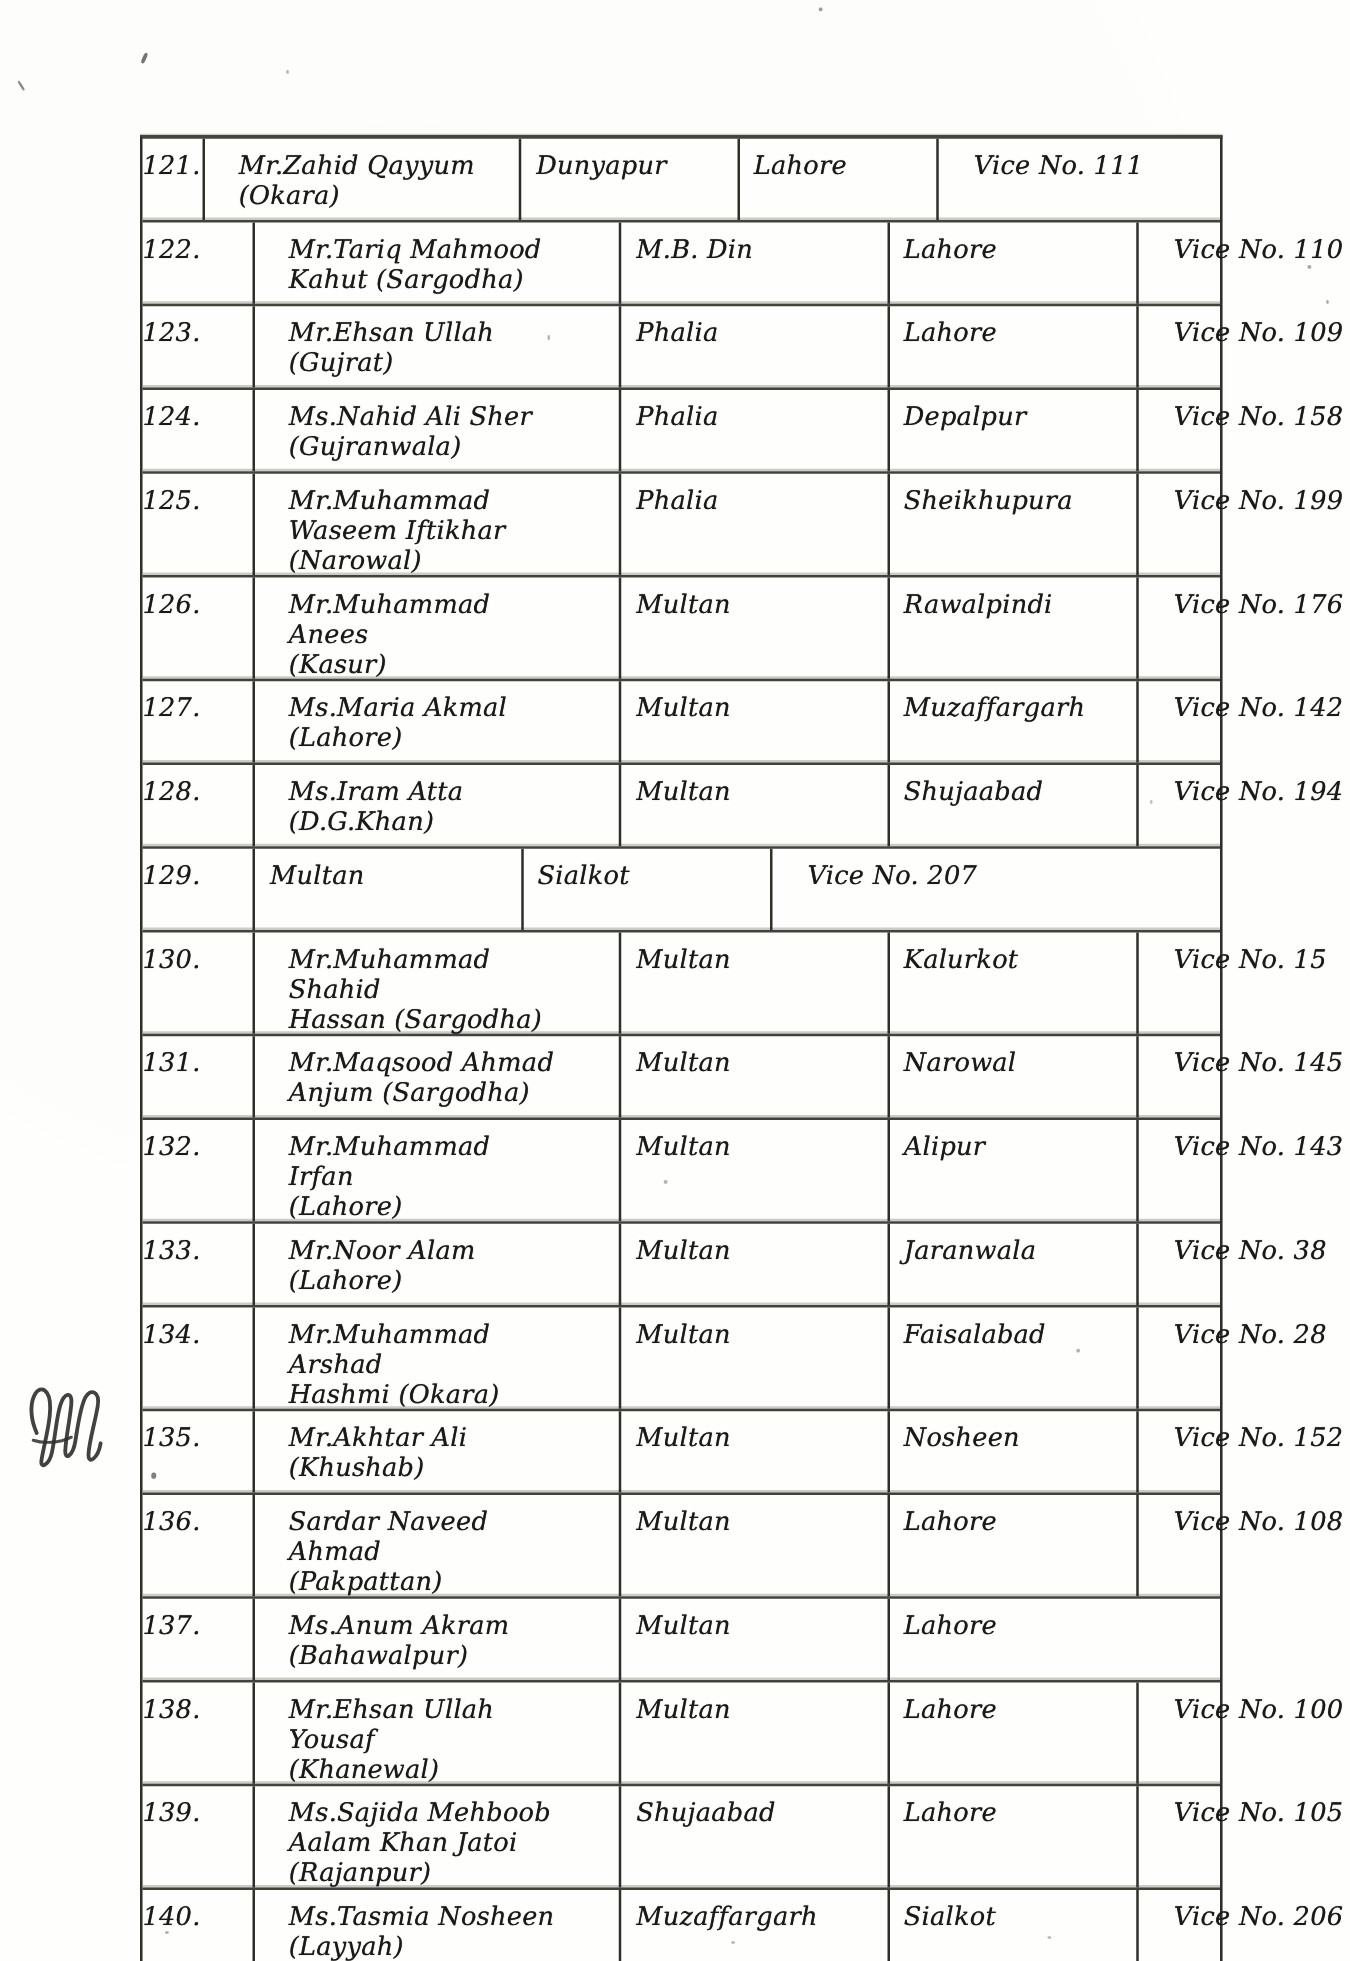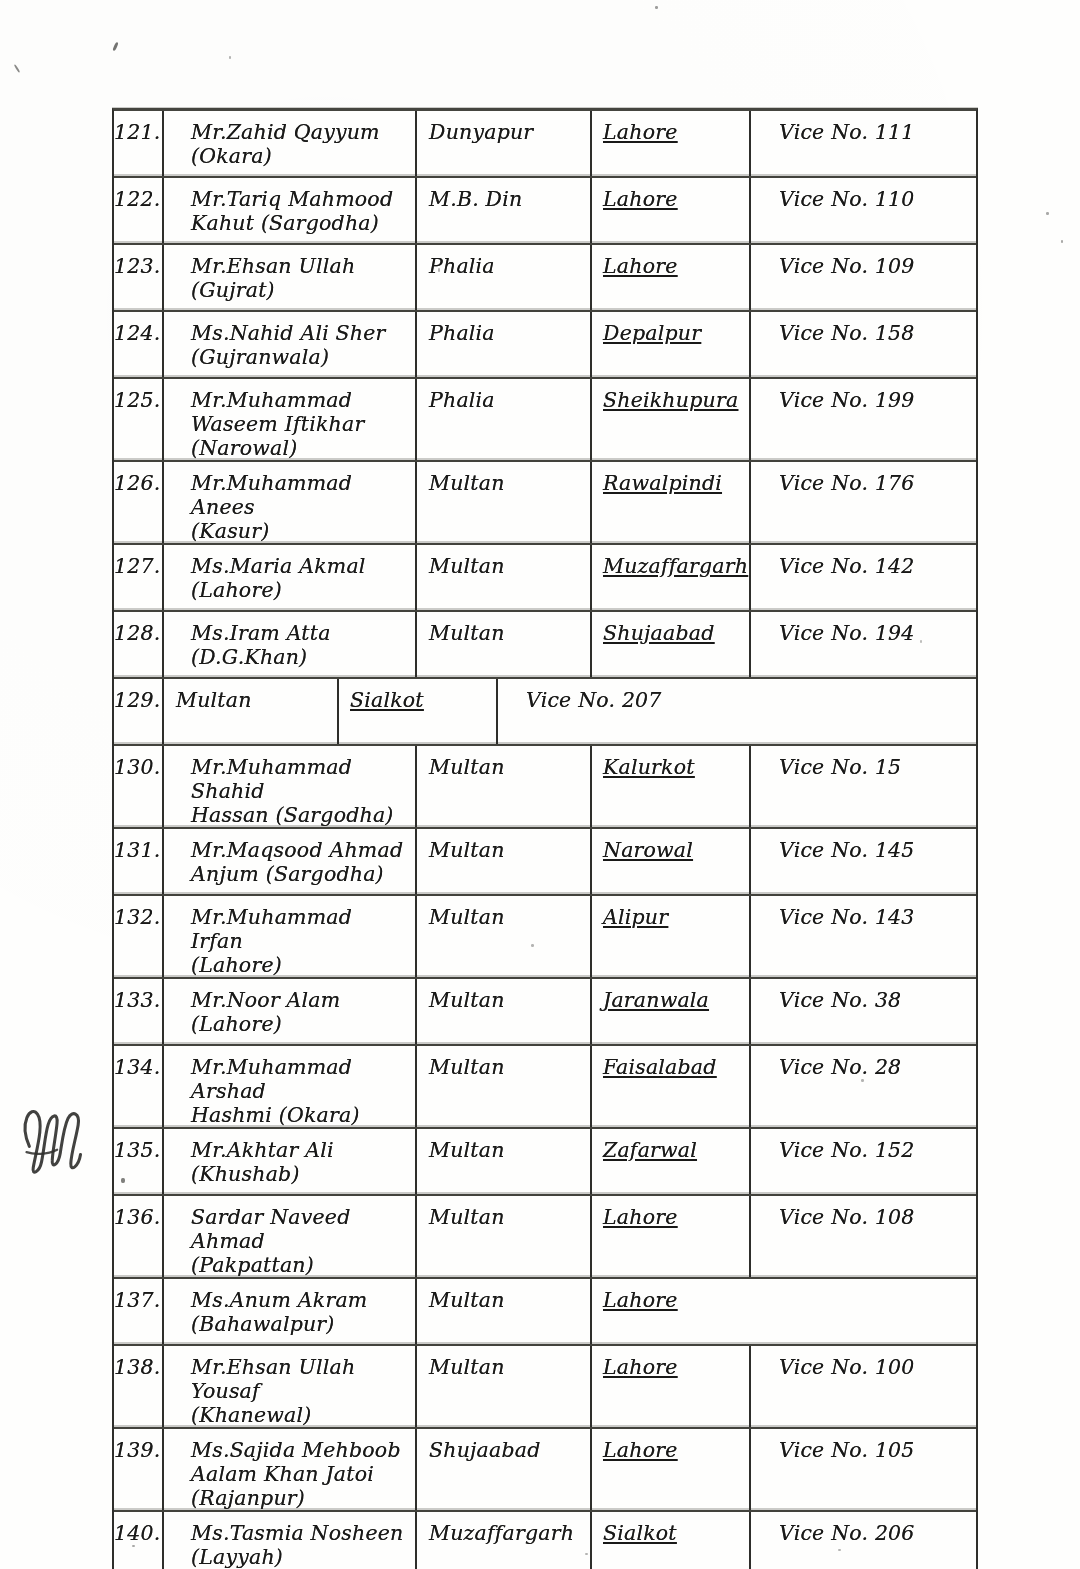--- a/index.html
+++ b/index.html
@@ -21,33 +21,34 @@
     box-shadow:0 2px 0 rgba(90,90,80,.35), 0 -1px 0 rgba(90,90,80,.3);
     box-sizing:border-box;
     background:#fefefd;
   }
   .t-row{
     display:flex;align-items:stretch;min-height:65px;
   }
   .t-row + .t-row{
     border-top:2px solid #42423c;
     box-shadow:0 -2px 0 rgba(110,110,100,.35);
+    gap:40px;
   }
   .cell{
     box-sizing:border-box;flex:0 0 auto;
     font-style:italic;
     font-size:20.5px;line-height:1.17;
     letter-spacing:.2px;
     text-shadow:0 0 .6px rgba(25,25,22,.8);
     padding-top:9px;
   }
   .cell.serial{width:48px;text-align:right;padding-right:5px;}
   .cell.name{width:253px;border-left:2px solid #2e2e2b;padding-left:27px;padding-right:8px;white-space:pre-line;}
   .cell.from{width:175px;border-left:2px solid #2e2e2b;padding-left:12px;}
-  .cell.to{width:159px;border-left:2px solid #2e2e2b;padding-left:11px;text-decoration:underline;}
+  .cell.to{width:159px;border-left:2px solid #2e2e2b;padding-left:11px;}
   .cell.vice{width:185px;border-left:2px solid #2e2e2b;padding-left:28px;}
   
   .signature{
     position:absolute;left:14px;top:1092px;width:72px;height:92px;
     transform:rotate(-8deg);opacity:.92;
   }
   
   .speck{position:absolute;background:#2b2b28;border-radius:40%;}
   .s1{left:114px;top:42px;width:3px;height:9px;transform:rotate(24deg);opacity:.65;}
   .s2{left:16px;top:64px;width:2px;height:9px;transform:rotate(-32deg);opacity:.55;}
@@ -194,21 +195,21 @@
       <div class="cell from">Multan</div>
       <div class="cell to">Faisalabad</div>
       <div class="cell vice">Vice No. 28</div>
     </div>
 
     <div class="t-row">
       <div class="cell serial">135.</div>
       <div class="cell name">Mr.Akhtar Ali
 (Khushab)</div>
       <div class="cell from">Multan</div>
-      <div class="cell to">Zafarwal</div>
+      <div class="cell to">Nosheen</div>
       <div class="cell vice">Vice No. 152</div>
     </div>
 
     <div class="t-row">
       <div class="cell serial">136.</div>
       <div class="cell name">Sardar Naveed Ahmad
 (Pakpattan)</div>
       <div class="cell from">Multan</div>
       <div class="cell to">Lahore</div>
       <div class="cell vice">Vice No. 108</div>

